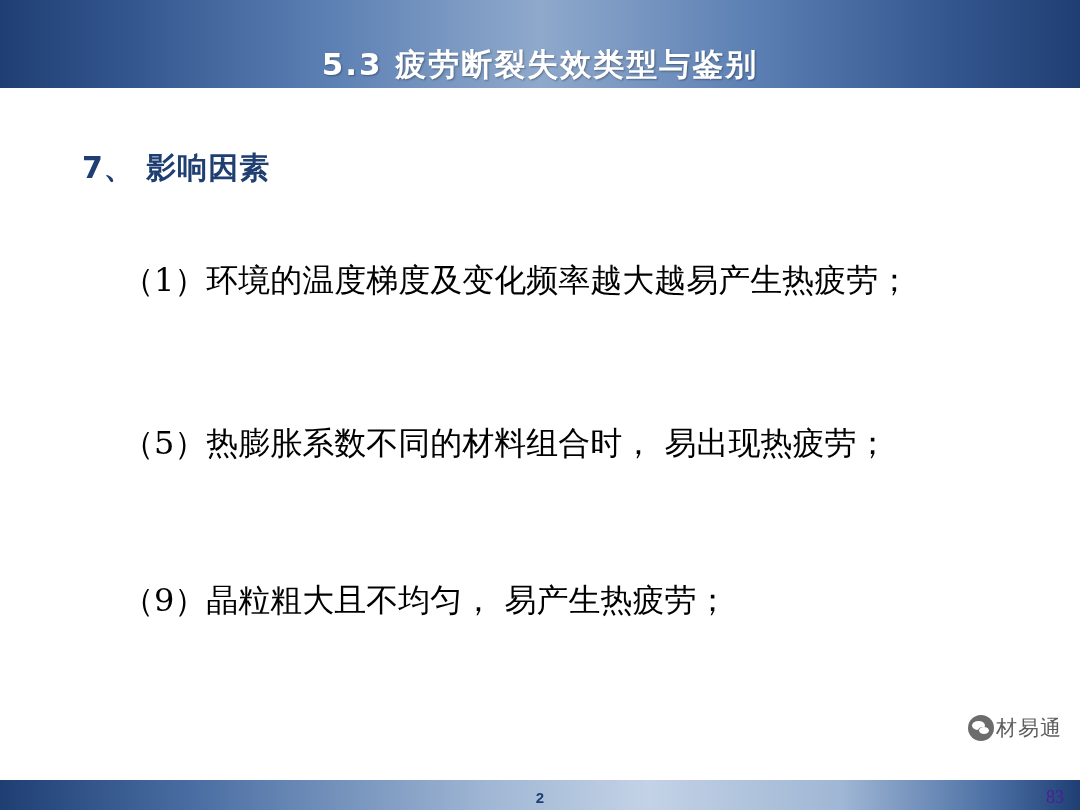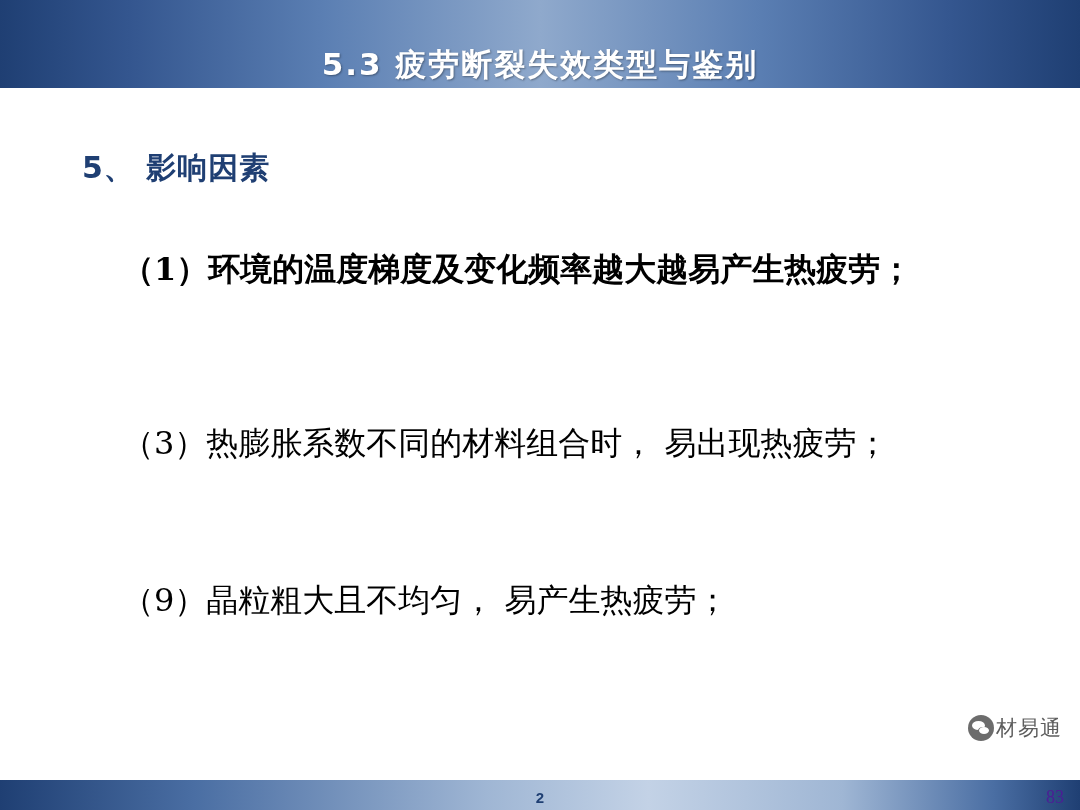--- a/index.html
+++ b/index.html
@@ -73,21 +73,21 @@
     position: absolute;
     left: 84px;
     width: 910px;
     color: #000000;
     font-size: 32px;
     line-height: 1.42;
     font-family: "DejaVu Serif", "Liberation Serif", serif;
     text-align: justify;
     text-indent: 38px;
   }
-  .para-1 { top: 159px; font-weight: bold; }
+  .para-1 { top: 170px; }
   .para-2 { top: 333px; }
   .para-3 { top: 490px; }
 
   
   .footer {
     position: absolute;
     left: 0;
     bottom: 0;
     width: 1080px;
     height: 30px;
@@ -170,25 +170,25 @@
 <body>
 
 <div class="slide">
 
   <div class="header">
     <div class="header-title">5.3  疲劳断裂失效类型与鉴别</div>
   </div>
 
   <div class="content">
 
-    <div class="section-heading">5、 影响因素</div>
+    <div class="section-heading">7、 影响因素</div>
 
     <div class="para para-1">（1）环境的温度梯度及变化频率越大越易产生热疲劳；</div>
 
-    <div class="para para-2">（3）热膨胀系数不同的材料组合时， 易出现热疲劳；</div>
+    <div class="para para-2">（5）热膨胀系数不同的材料组合时， 易出现热疲劳；</div>
 
     <div class="para para-3">（9）晶粒粗大且不均匀， 易产生热疲劳；</div>
 
     <div class="watermark">
       <span class="wechat-icon"></span>
       <span class="watermark-text">材易通</span>
     </div>
 
   </div>
 

